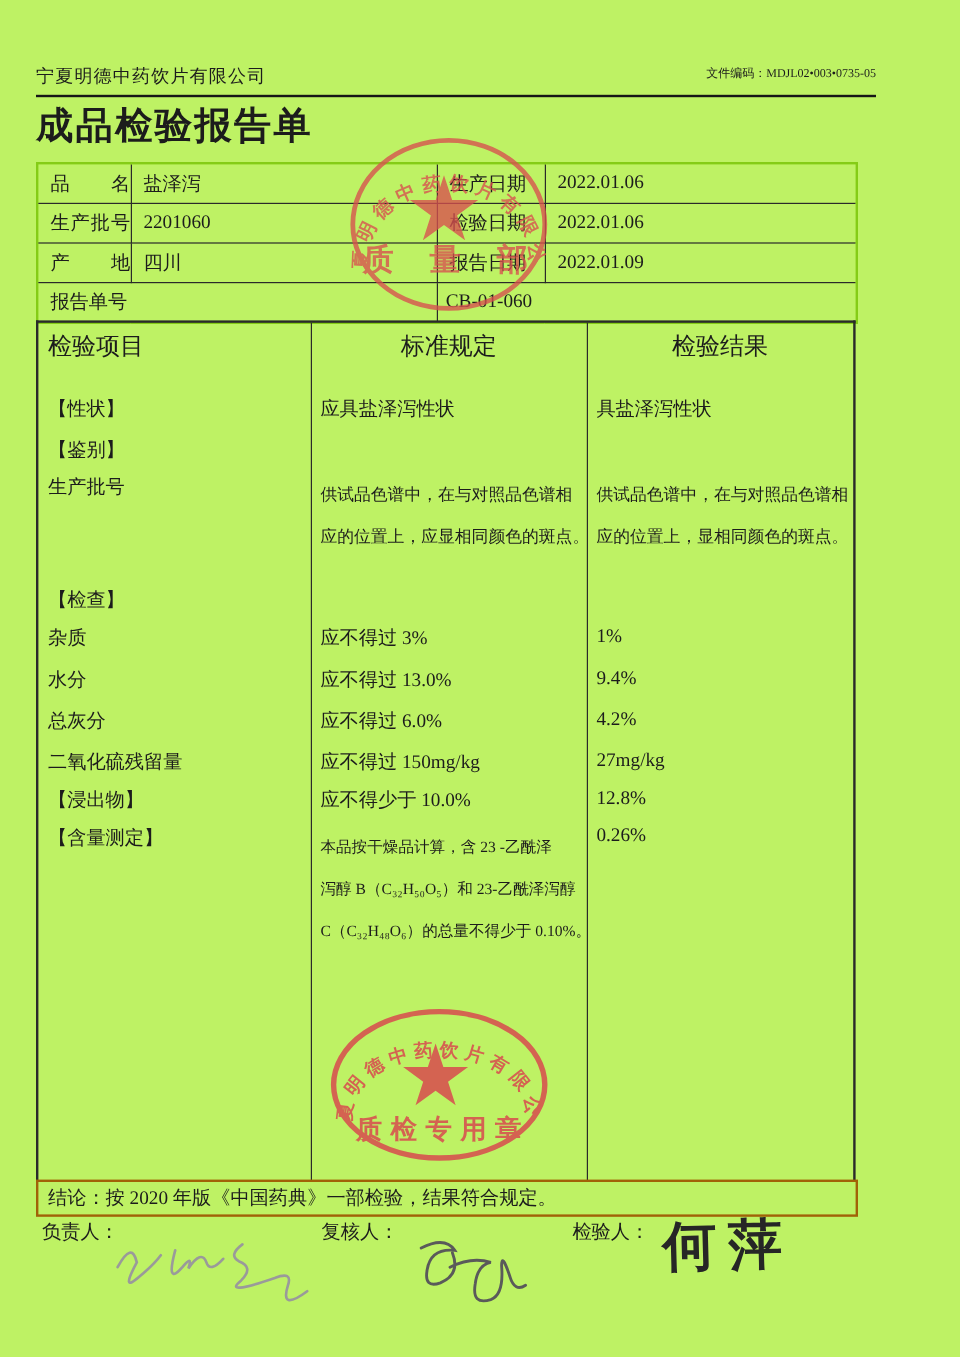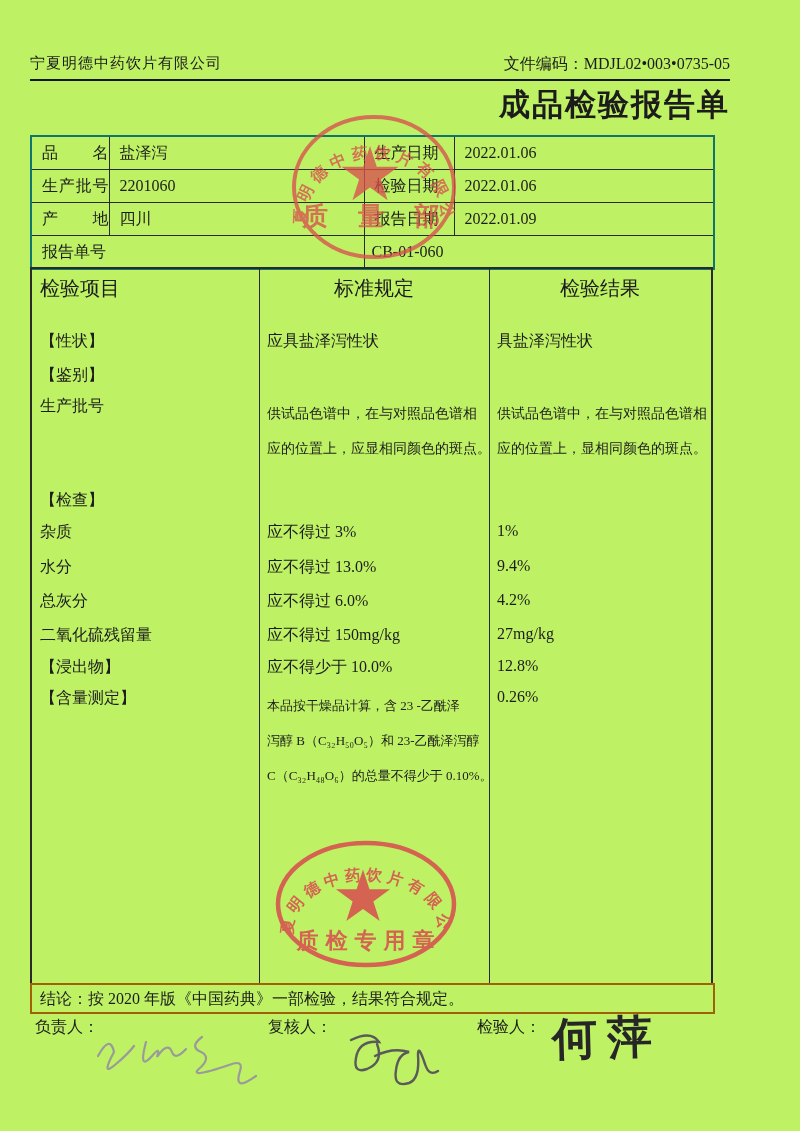--- a/index.html
+++ b/index.html
@@ -4,27 +4,27 @@
 <style>
   html,body{margin:0;padding:0;background:#888;}
   .page{
     position:relative;width:800px;height:1131px;background:#bef264;
     font-family:"Liberation Serif","DejaVu Serif",serif;color:#1c1c1c;
     overflow:hidden;margin:0 auto;
   }
   .abs{position:absolute;}
   
   .company{left:30px;top:54px;font-size:15px;letter-spacing:1px;}
-  .doccode{right:70px;top:54px;font-size:16px;}
+  .doccode{right:70px;top:54px;font-size:10px;}
   .header-rule{left:30px;top:79px;width:700px;height:2px;background:#161616;}
-  .title{left:30px;top:84px;width:700px;text-align:right;font-size:31px;font-weight:bold;letter-spacing:2px;}
+  .title{left:30px;top:84px;width:700px;text-align:left;font-size:31px;font-weight:bold;letter-spacing:2px;}
   
   table.info{position:absolute;left:30px;top:135px;width:683px;border-collapse:collapse;table-layout:fixed;}
   table.info td{border:1px solid #2a2a2a;height:32px;font-size:16px;padding:0 0 0 10px;vertical-align:middle;overflow:hidden;}
-  table.info{border:2px solid #0f766e;}
+  table.info{border:2px solid #84cc16;}
   td.jlabel{text-align:justify;text-align-last:justify;padding-right:12px;}
   td.jlabel-plain{text-align:left;text-align-last:left;}
   td.dlabel{padding-left:6px;}
   td.dval{padding-left:14px;}
   
   .main-table{left:30px;top:267px;width:679px;height:716px;border:2px solid #2a2a2a;border-bottom:none;}
   .vline{position:absolute;top:0;bottom:0;width:1px;background:#2a2a2a;}
   .mrow{position:absolute;left:0;width:100%;}
   .c1{position:absolute;left:8px;width:212px;font-size:16px;}
   .c2{position:absolute;left:235px;width:218px;font-size:16px;}

